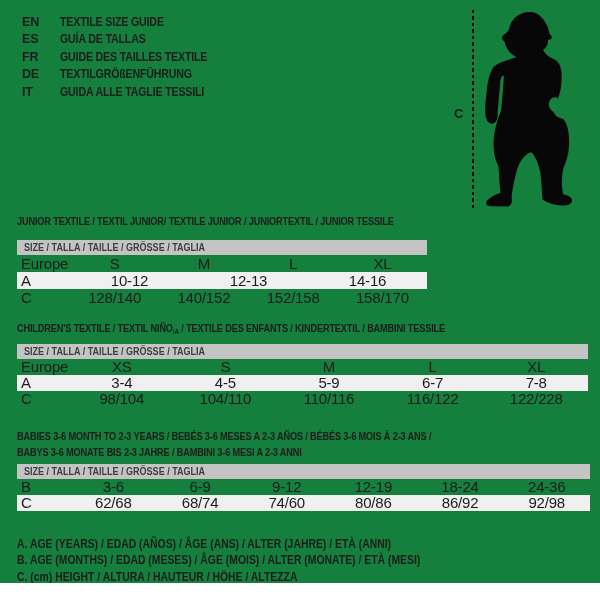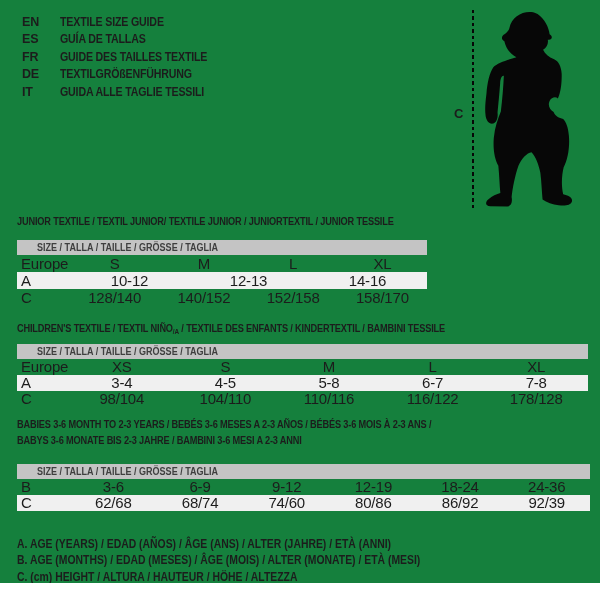--- a/index.html
+++ b/index.html
@@ -32,21 +32,21 @@
   .sec-title{position:absolute;left:17px;font-weight:bold;font-size:11.5px;line-height:16px;letter-spacing:-0.2px;white-space:nowrap;}
   .subscript{font-size:8px;vertical-align:-2px;}
 
   
   .table{position:absolute;left:17px;}
   .table.junior{top:240px;width:410px;}
   .table.children{top:344px;width:571px;}
   .table.babies{top:464px;width:573px;}
   .band{
     height:15px;background:var(--band,#c4c4c4);color:var(--band_text,#3f3f3f);
-    font-weight:bold;font-size:11px;line-height:15px;padding-left:20px;
+    font-weight:bold;font-size:11px;line-height:15px;padding-left:7px;
   }
   .t-row{display:flex;font-weight:normal;font-size:15px;letter-spacing:-0.2px;}
   .junior .t-row{height:17px;line-height:17px;}
   .children .t-row,.babies .t-row{height:16px;line-height:16px;}
   .t-row.alt{background:var(--row_alt,#f0f0f0);}
   .t-label{flex:0 0 49px;padding-left:4px;text-align:left;}
   .t-cell{flex:1;text-align:center;}
 
   
   .footnotes{position:absolute;left:17px;top:536px;font-weight:bold;font-size:13px;line-height:16.4px;}
@@ -140,35 +140,35 @@
       <span class="t-cell">XS</span>
       <span class="t-cell">S</span>
       <span class="t-cell">M</span>
       <span class="t-cell">L</span>
       <span class="t-cell">XL</span>
     </div>
     <div class="t-row alt">
       <span class="t-label">A</span>
       <span class="t-cell">3-4</span>
       <span class="t-cell">4-5</span>
-      <span class="t-cell">5-8</span>
+      <span class="t-cell">5-9</span>
       <span class="t-cell">6-7</span>
       <span class="t-cell">7-8</span>
     </div>
     <div class="t-row">
       <span class="t-label">C</span>
       <span class="t-cell">98/104</span>
       <span class="t-cell">104/110</span>
       <span class="t-cell">110/116</span>
       <span class="t-cell">116/122</span>
-      <span class="t-cell">178/128</span>
-    </div>
-  </div>
-
-  <div class="sec-title" style="top:416px">
+      <span class="t-cell">122/228</span>
+    </div>
+  </div>
+
+  <div class="sec-title" style="top:428px">
     <span class="cond">BABIES 3-6 MONTH TO 2-3 YEARS / BEBÉS 3-6 MESES A 2-3 AÑOS / BÉBÉS 3-6 MOIS À 2-3 ANS /</span><br>
     <span class="cond">BABYS 3-6 MONATE BIS 2-3 JAHRE / BAMBINI 3-6 MESI A 2-3 ANNI</span>
   </div>
   <div class="table babies">
     <div class="band">
       <span class="cond82">SIZE / TALLA / TAILLE / GRÖSSE / TAGLIA</span>
     </div>
     <div class="t-row">
       <span class="t-label">B</span>
       <span class="t-cell">3-6</span>
@@ -178,21 +178,21 @@
       <span class="t-cell">18-24</span>
       <span class="t-cell">24-36</span>
     </div>
     <div class="t-row alt">
       <span class="t-label">C</span>
       <span class="t-cell">62/68</span>
       <span class="t-cell">68/74</span>
       <span class="t-cell">74/60</span>
       <span class="t-cell">80/86</span>
       <span class="t-cell">86/92</span>
-      <span class="t-cell">92/39</span>
+      <span class="t-cell">92/98</span>
     </div>
   </div>
 
   <div class="footnotes">
     <div><span class="cond">A. AGE (YEARS) / EDAD (AÑOS) / ÂGE (ANS) / ALTER (JAHRE) / ETÀ (ANNI)</span></div>
     <div><span class="cond">B. AGE (MONTHS) / EDAD (MESES) / ÂGE (MOIS) / ALTER (MONATE) / ETÀ (MESI)</span></div>
     <div><span class="cond">C. (cm) HEIGHT / ALTURA / HAUTEUR / HÖHE / ALTEZZA</span></div>
   </div>
 
 </div>

